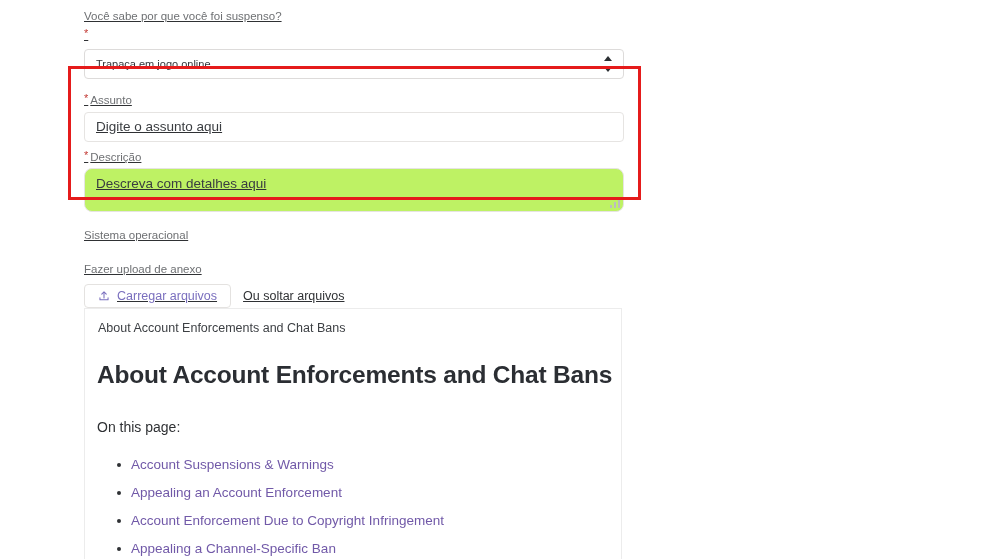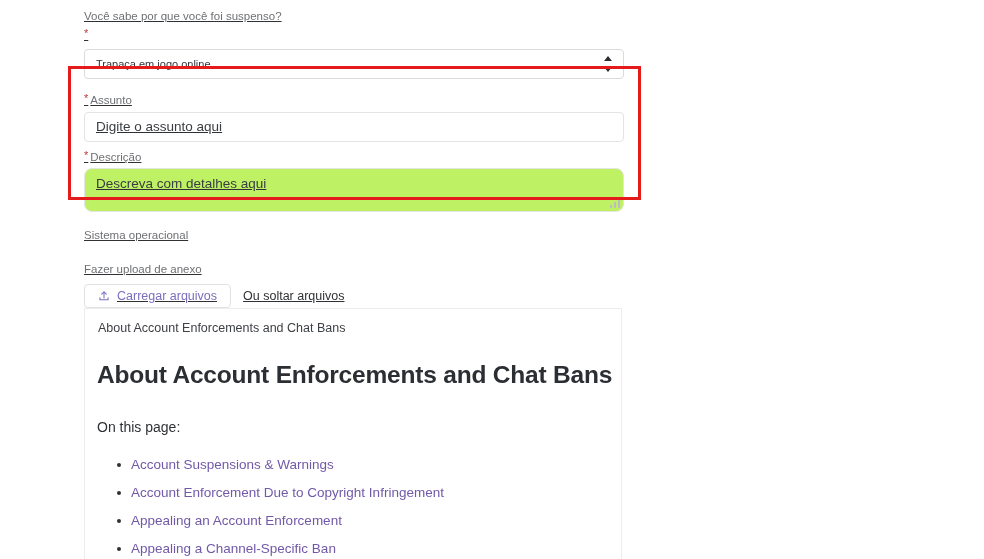--- a/index.html
+++ b/index.html
@@ -303,19 +303,19 @@
   </div>
 
   <div class="highlight-box"></div>
 
   <div class="article-panel">
     <div class="article-breadcrumb">About Account Enforcements and Chat Bans</div>
     <div class="article-title">About Account Enforcements and Chat Bans</div>
     <div class="on-this-page">On this page:</div>
     <ul class="toc">
       <li><a href="#">Account Suspensions &amp; Warnings</a></li>
+      <li><a href="#">Appealing an Account Enforcement</a></li>
       <li><a href="#">Account Enforcement Due to Copyright Infringement</a></li>
-      <li><a href="#">Appealing an Account Enforcement</a></li>
       <li><a href="#">Appealing a Channel-Specific Ban</a></li>
     </ul>
   </div>
 
 </div>
 
 </body></html>

